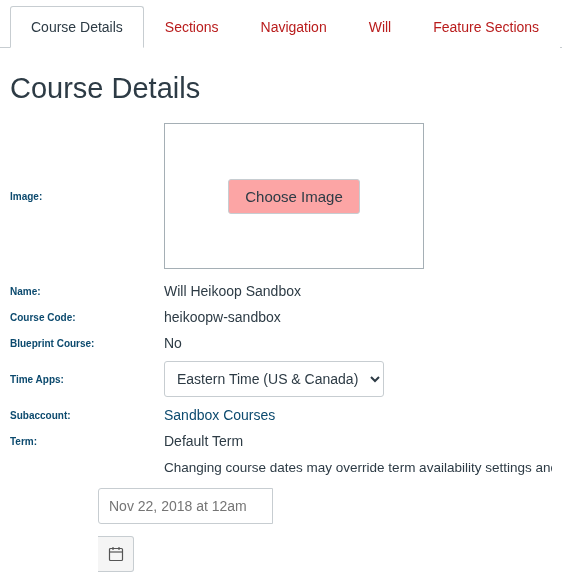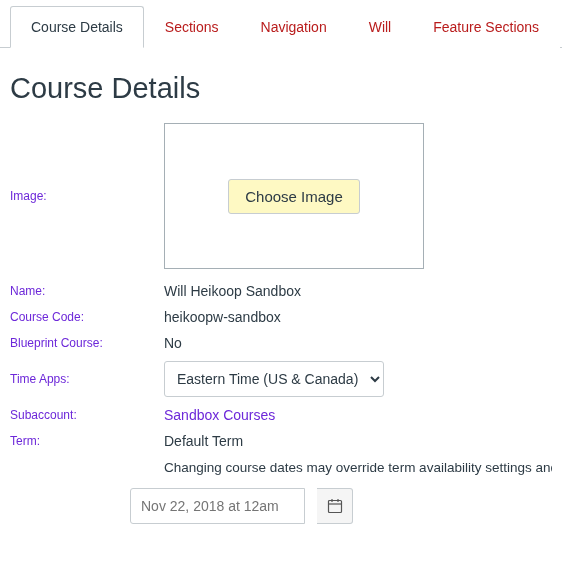--- a/index.html
+++ b/index.html
@@ -54,50 +54,50 @@
     display: flex;
     align-items: center;
     margin-bottom: 10px;
   }
   .row.image-row {
     align-items: center;
     margin-bottom: 14px;
   }
   .label-col {
     width: 154px;
-    font-weight: 400;
-    font-size: 12px;
-    color: #6d28d9;
+    font-weight: 700;
+    font-size: 10px;
+    color: #0c4a6e;
     flex-shrink: 0;
   }
   .value-col {
     flex: 1;
     font-size: 14px;
     color: #2d3b45;
   }
   .image-box {
     width: 260px;
     height: 146px;
     border: 1px solid #a5afb5;
     display: flex;
     align-items: center;
     justify-content: center;
     background: #fff;
   }
   .choose-btn {
     padding: 8px 16px;
     font-size: 15px;
     color: #2d3b45;
-    background: #fef9c3;
+    background: #fca5a5;
     border: 1px solid #c7cdd1;
     border-radius: 3px;
     cursor: pointer;
   }
   .link {
-    color: #6d28d9;
+    color: #0c4a6e;
     cursor: pointer;
   }
   select.tz-select {
     width: 220px;
     padding: 6px 8px;
     font-size: 14px;
     border: 1px solid #c7cdd1;
     border-radius: 3px;
     background: #fff;
     color: #2d3b45;
@@ -108,23 +108,24 @@
     font-size: 13.5px;
     color: #2d3b45;
     line-height: 1.4;
     margin-top: 6px;
     margin-bottom: 10px;
     padding-right: 0;
     white-space: nowrap;
     overflow: hidden;
   }
   .date-row {
-    margin-left: 120px;
+    margin-left: 88px;
     display: flex;
     gap: 12px;
+    flex-direction: column;
   }
   .date-input {
     width: 175px;
     height: 36px;
     padding: 6px 10px;
     font-size: 14px;
     border: 1px solid #c7cdd1;
     border-radius: 3px 0 0 3px;
     background: #fff;
     color: #555;

